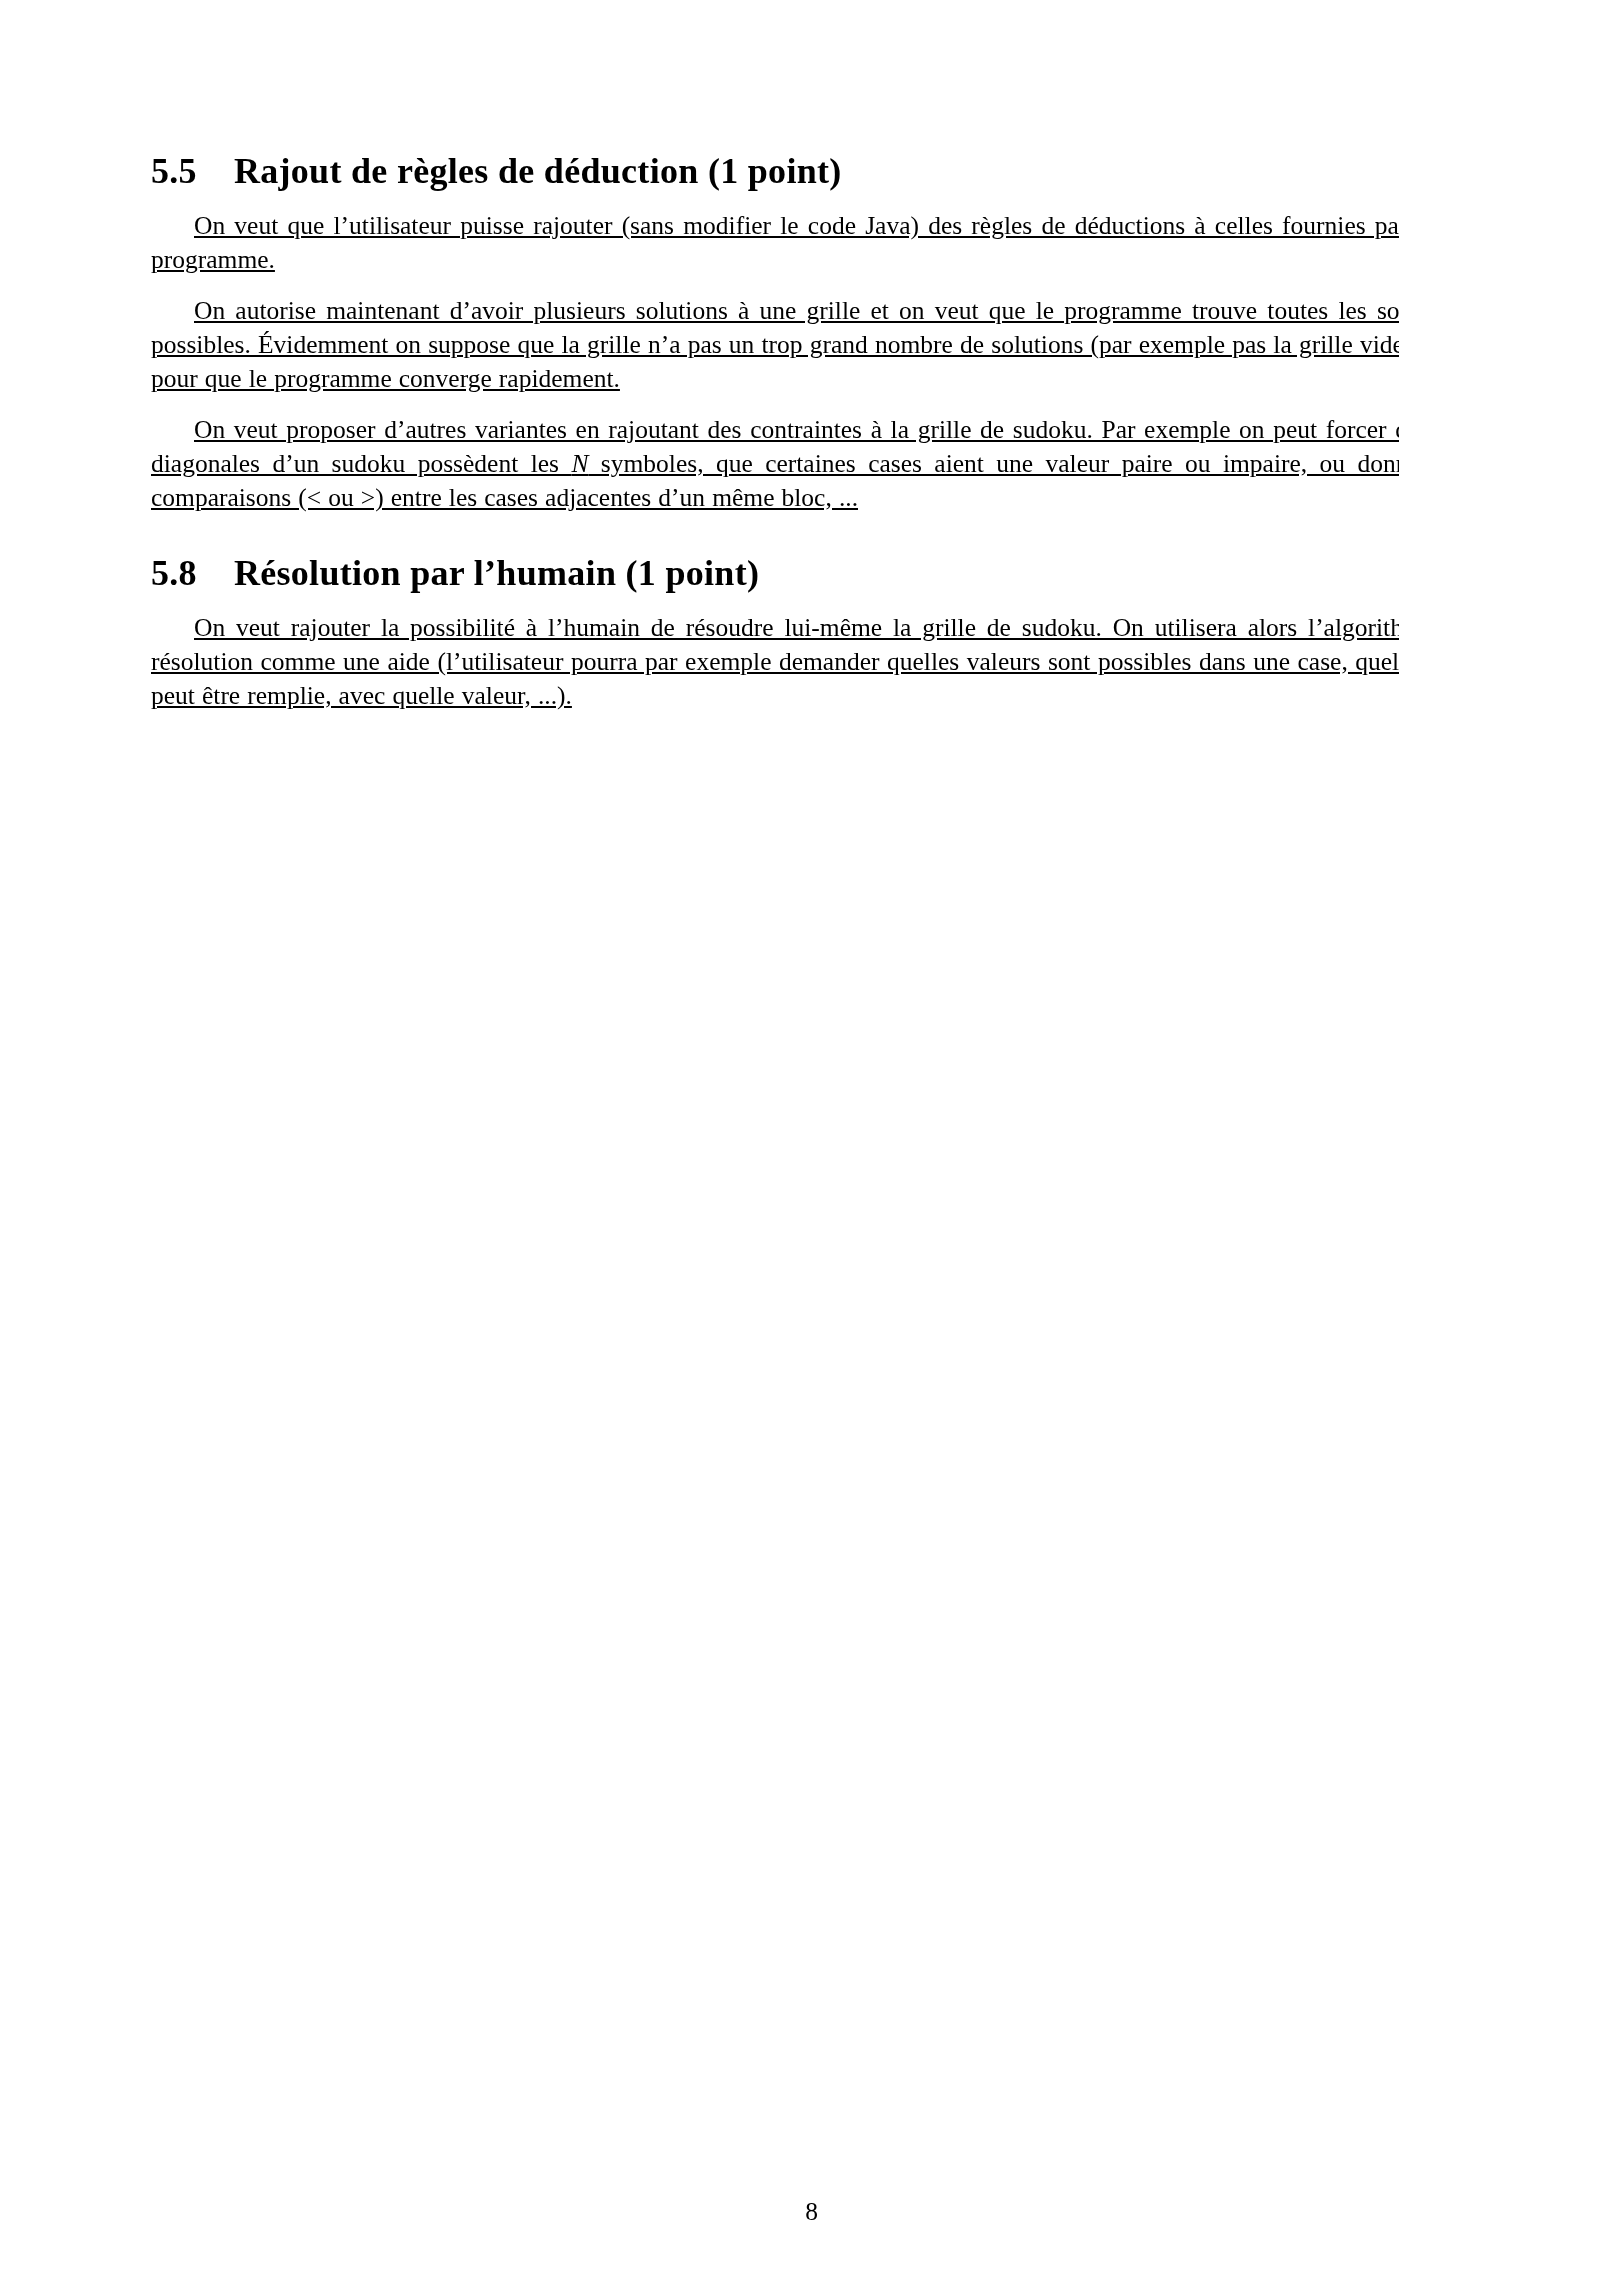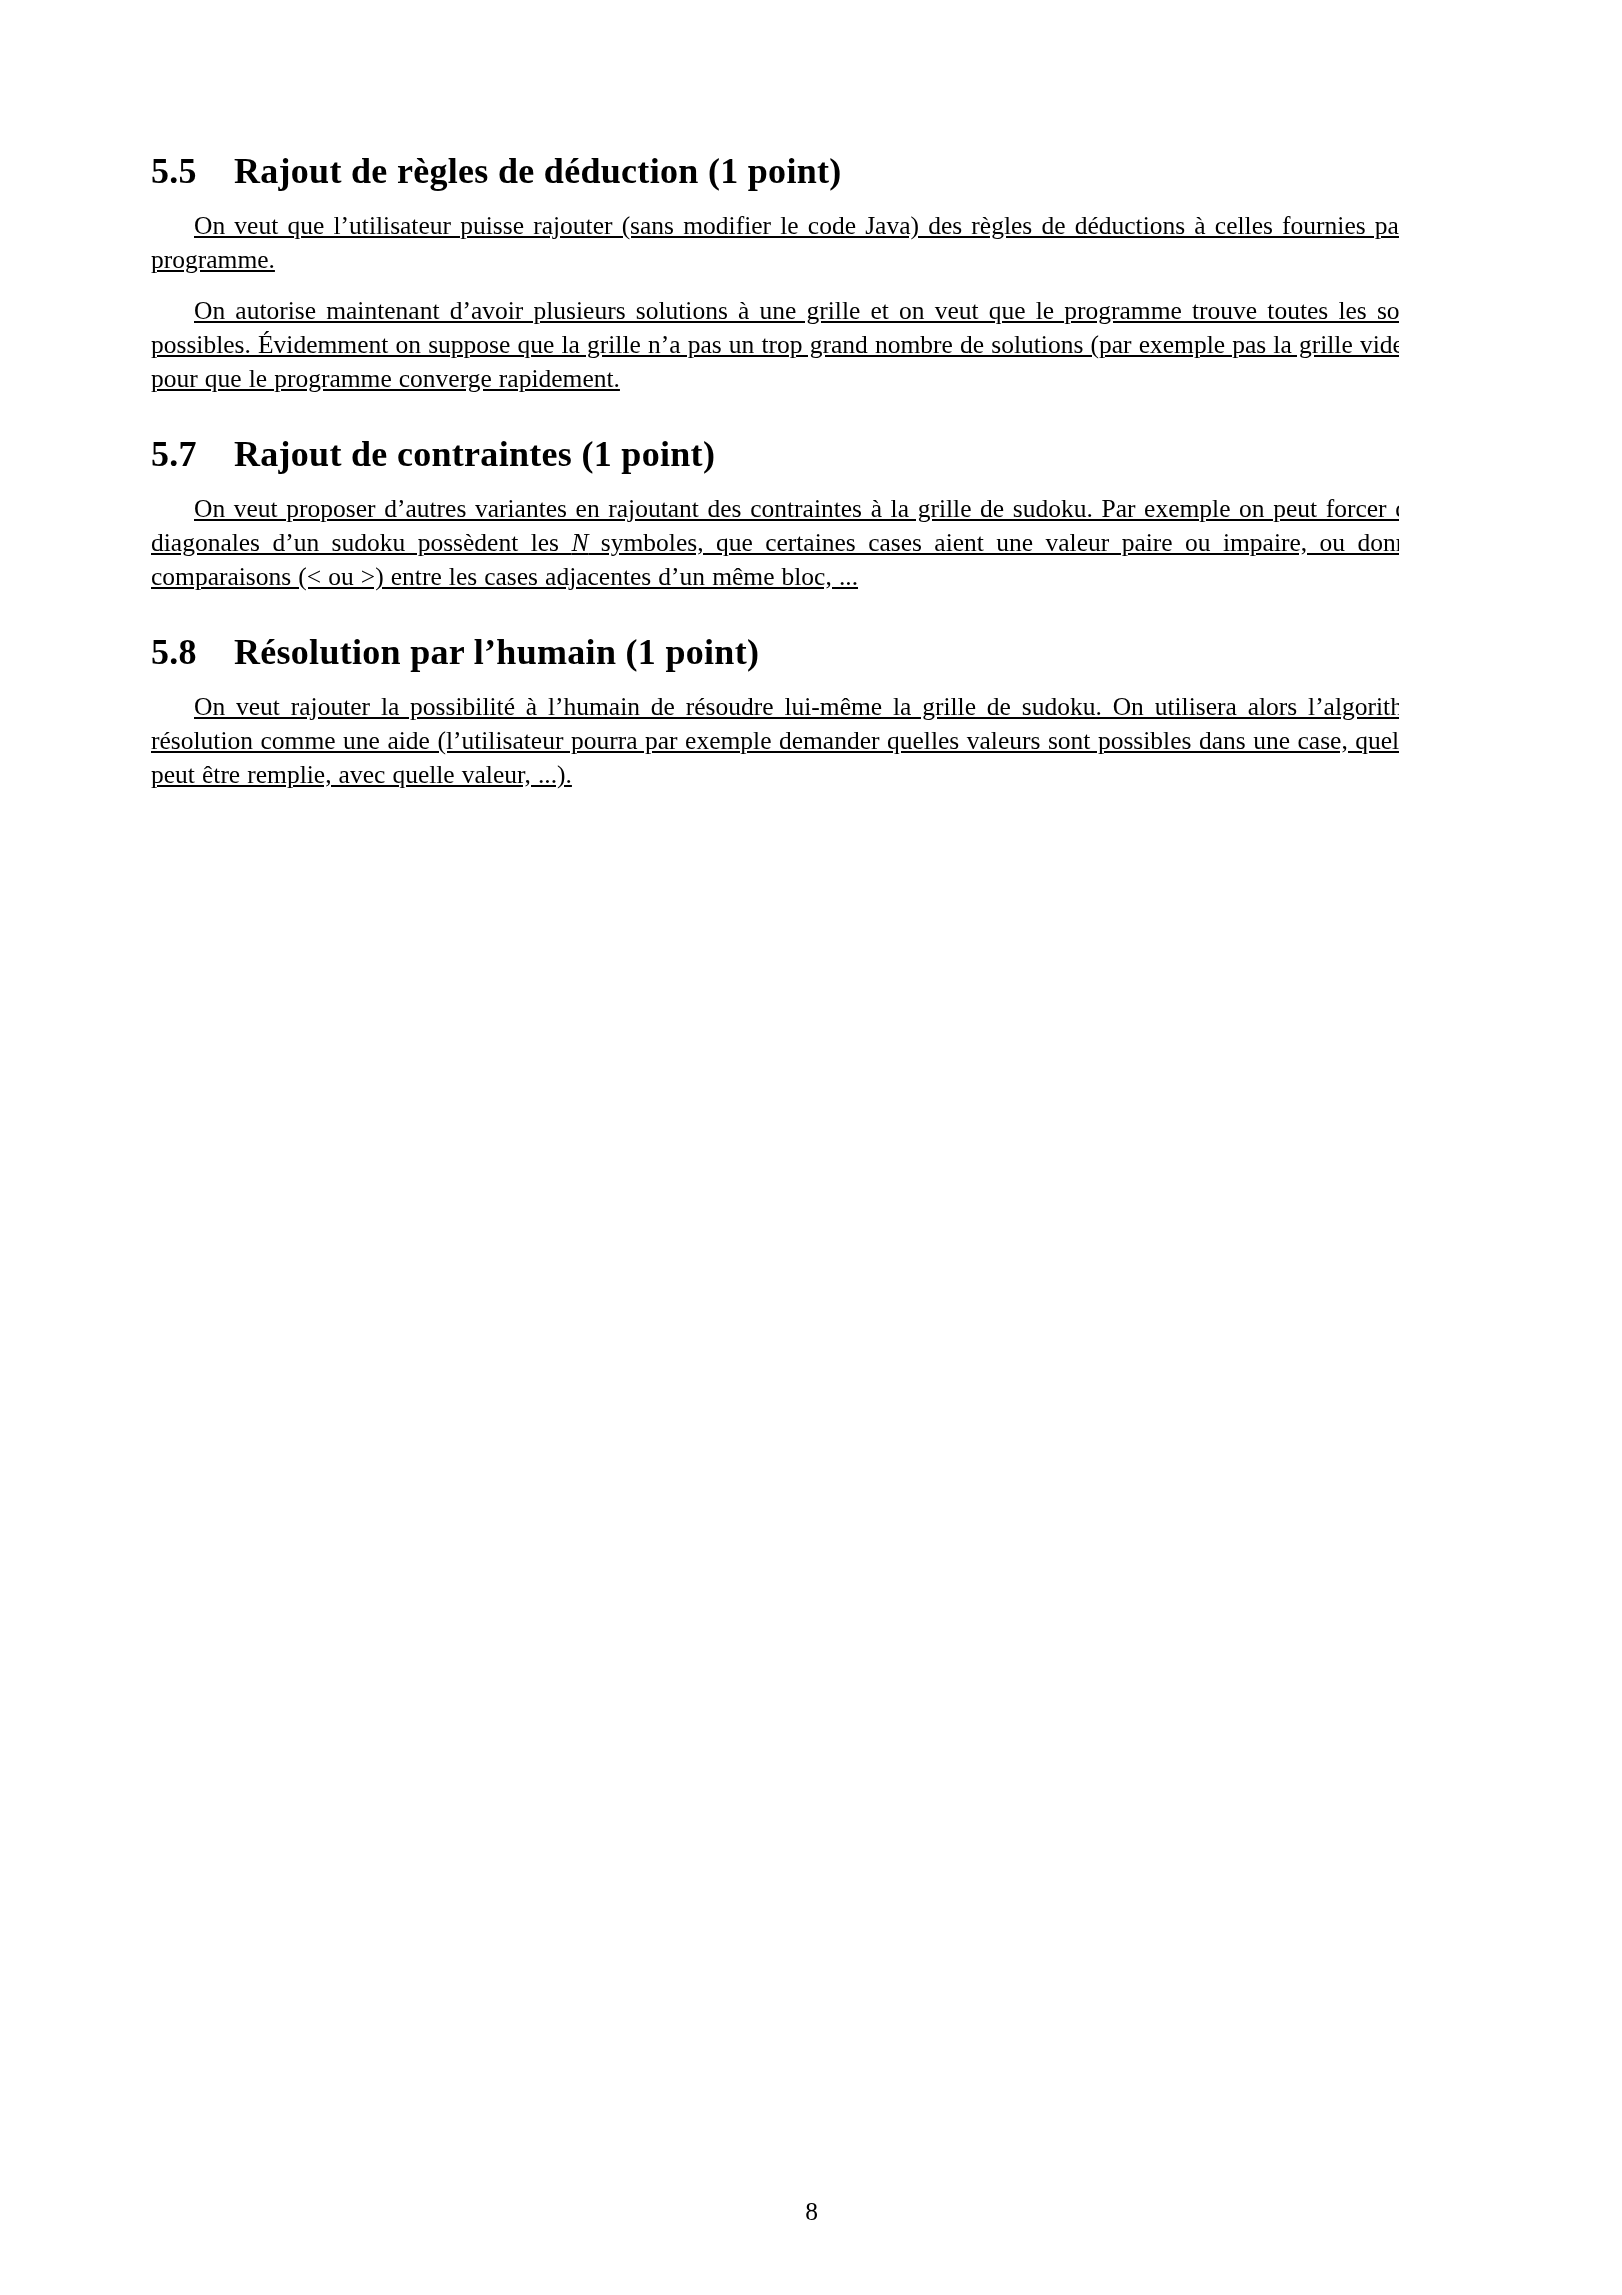--- a/index.html
+++ b/index.html
@@ -76,23 +76,20 @@
         <span class="sec-num">5.5</span><span class="sec-title">Rajout de règles de déduction (1 point)</span>
       </h2>
       <p class="body-par"><span>On veut que l’utilisateur puisse rajouter (sans modifier le code Java) des règles de déductions à celles fournies par votre programme.</span></p>
     </section>
 
     <section>
       <p class="body-par"><span>On autorise maintenant d’avoir plusieurs solutions à une grille et on veut que le programme trouve toutes les solutions possibles. Évidemment on suppose que la grille n’a pas un trop grand nombre de solutions (par exemple pas la grille vide donc) pour que le programme converge rapidement.</span></p>
     </section>
 
     <section>
-      <h2 class="sec-heading">
-        <span class="sec-num">5.7</span><span class="sec-title">Rajout de contraintes (1 point)</span>
-      </h2>
       <p class="body-par"><span>On veut proposer d’autres variantes en rajoutant des contraintes à la grille de sudoku. Par exemple on peut forcer que les diagonales d’un sudoku possèdent les </span><i>N</i><span> symboles, que certaines cases aient une valeur paire ou impaire, ou donner les comparaisons (&lt; ou &gt;) entre les cases adjacentes d’un même bloc, ...</span></p>
     </section>
 
     <section>
       <h2 class="sec-heading">
         <span class="sec-num">5.8</span><span class="sec-title">Résolution par l’humain (1 point)</span>
       </h2>
       <p class="body-par"><span>On veut rajouter la possibilité à l’humain de résoudre lui-même la grille de sudoku. On utilisera alors l’algorithme de résolution comme une aide (l’utilisateur pourra par exemple demander quelles valeurs sont possibles dans une case, quelle case peut être remplie, avec quelle valeur, ...).</span></p>
     </section>
 

